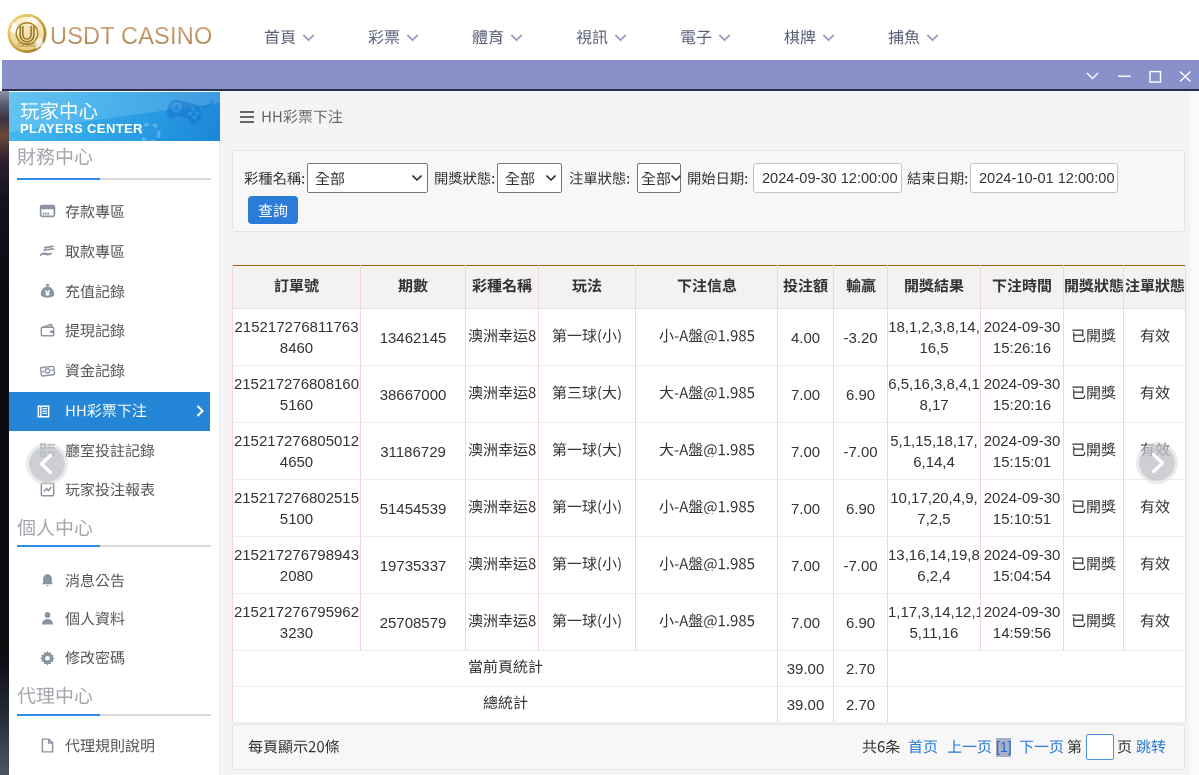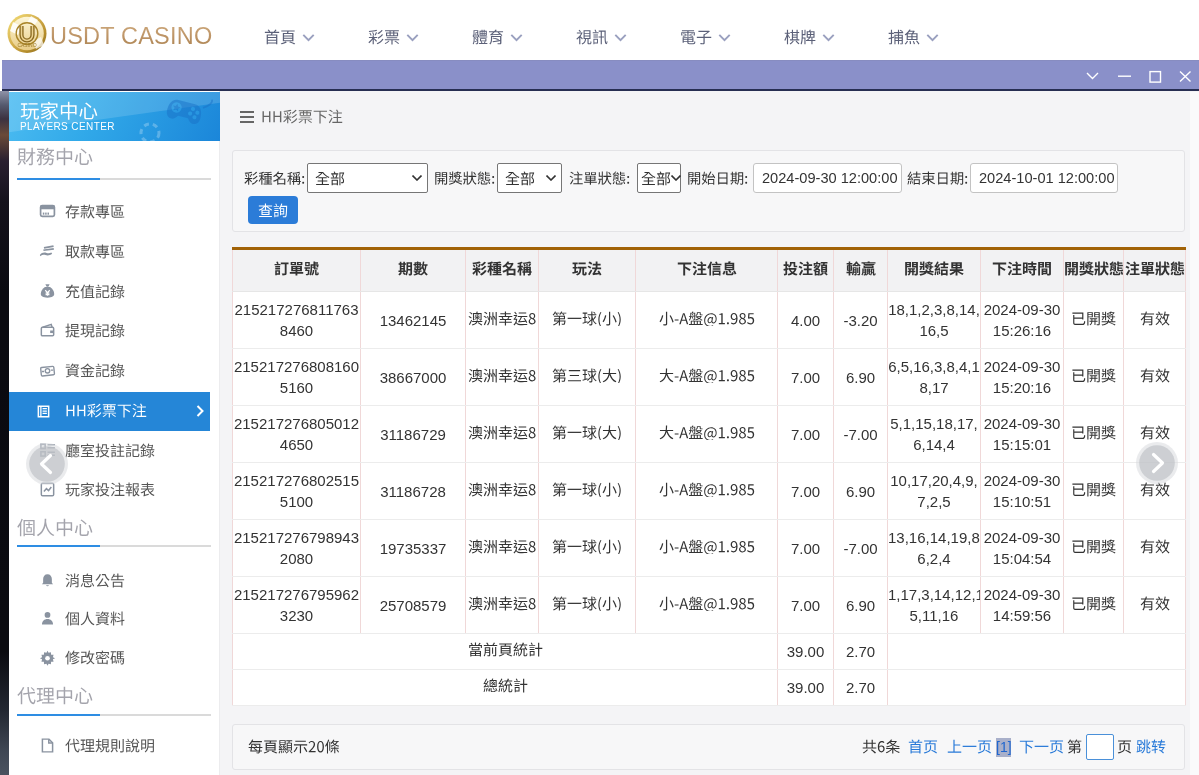--- a/index.html
+++ b/index.html
@@ -139,21 +139,21 @@
 <svg class="ab" style="left:128px;top:28px" width="26" height="26" viewBox="0 0 26 26" opacity=".25">
 <circle cx="13" cy="13" r="9" fill="none" stroke="#fff" stroke-width="3" stroke-dasharray="5 4"></circle>
     </svg>
 </div>
 <div class="ab" style="left:20px;top:101px"><svg class="t" width="78.0" height="19.5" viewBox="0 -880 4000 1000" fill="#fff">
       <use href="#g14"></use>
       <use href="#g15" x="1000"></use>
       <use href="#g16" x="2000"></use>
       <use href="#g17" x="3000"></use>
     </svg></div>
-<div class="ab" style="left:20px;top:121px;font-size:10px;font-weight:normal;color:#fff;
+<div class="ab" style="left:20px;top:121px;font-size:13px;font-weight:bold;color:#fff;
 letter-spacing:.4px">PLAYERS CENTER</div>
 <div class="ab" style="left:17px;top:147px"><svg class="t" width="76.0" height="19" viewBox="0 -880 4000 1000" fill="#a4a4ac">
       <use href="#g18"></use>
       <use href="#g19" x="1000"></use>
       <use href="#g16" x="2000"></use>
       <use href="#g17" x="3000"></use>
     </svg></div>
 <div class="ab" style="left:17px;top:178px;width:194px;height:2px;background:#dadada">
     <div style="width:83px;height:2px;background:#2e8de3"></div>
   </div>
@@ -425,21 +425,21 @@
     </svg></div>
 <div class="ab flexc" style="left:970px;top:163px;width:148px;height:30px;background:#fff;
 border:1px solid #c3c3c3;border-radius:3px;padding:0 8px;font-size:14.6px;color:#333;white-space:nowrap">2024-10-01 12:00:00</div>
 <div class="ab flexc" style="left:248px;top:196px;width:50px;height:28px;background:#2b7cd8;
 border-radius:4px;justify-content:center">
     <svg class="t" width="30.0" height="15" viewBox="0 -880 2000 1000" fill="#fff">
       <use href="#g75"></use>
       <use href="#g76" x="1000"></use>
     </svg>
   </div>
-<table class="bt" style="position:absolute;left:232px;top:247px;border-top:3px solid #a16207">
+<table class="bt" style="position:absolute;left:232px;top:265px;border-top:1px solid #a16207">
     <colgroup>
       <col style="width:128px">
       <col style="width:105px">
       <col style="width:73px">
       <col style="width:97px">
       <col style="width:142px">
       <col style="width:56px">
       <col style="width:54px">
       <col style="width:93px">
       <col style="width:83px">
@@ -634,21 +634,21 @@
             <use href="#g65" x="1000"></use>
             <use href="#g66" x="2000"></use>
           </svg></td>
         <td><svg class="t" width="30.0" height="15" viewBox="0 -880 2000 1000" fill="#333">
             <use href="#g124"></use>
             <use href="#g125" x="1000"></use>
           </svg></td>
       </tr>
       <tr class="d">
         <td class="l num">215217276802515<br>5100</td>
-        <td class="num">31186728</td>
+        <td class="num">51454539</td>
         <td><svg class="t" width="68.3" height="15" viewBox="0 -880 4555 1000" fill="#333">
             <use href="#g104"></use>
             <use href="#g105" x="1000"></use>
             <use href="#g106" x="2000"></use>
             <use href="#g107" x="3000"></use>
             <use href="#g108" x="4000"></use>
           </svg></td>
         <td><svg class="t" width="70.1" height="15" viewBox="0 -880 4676 1000" fill="#333">
             <use href="#g109"></use>
             <use href="#g110" x="1000"></use>

